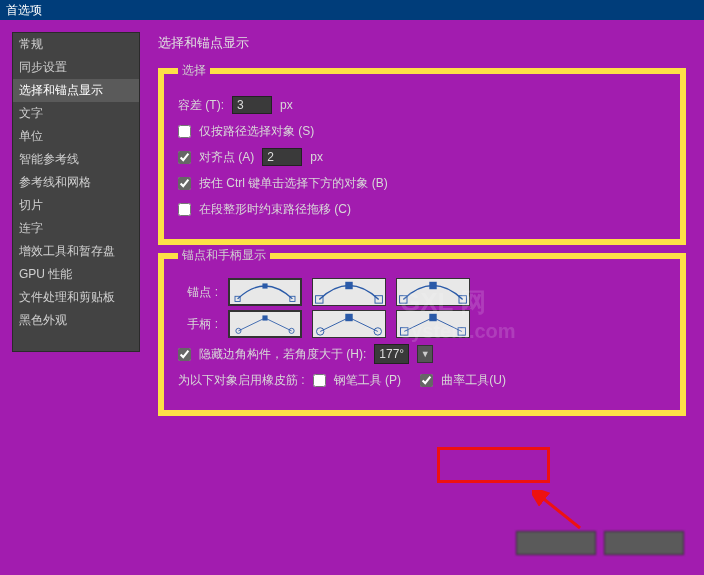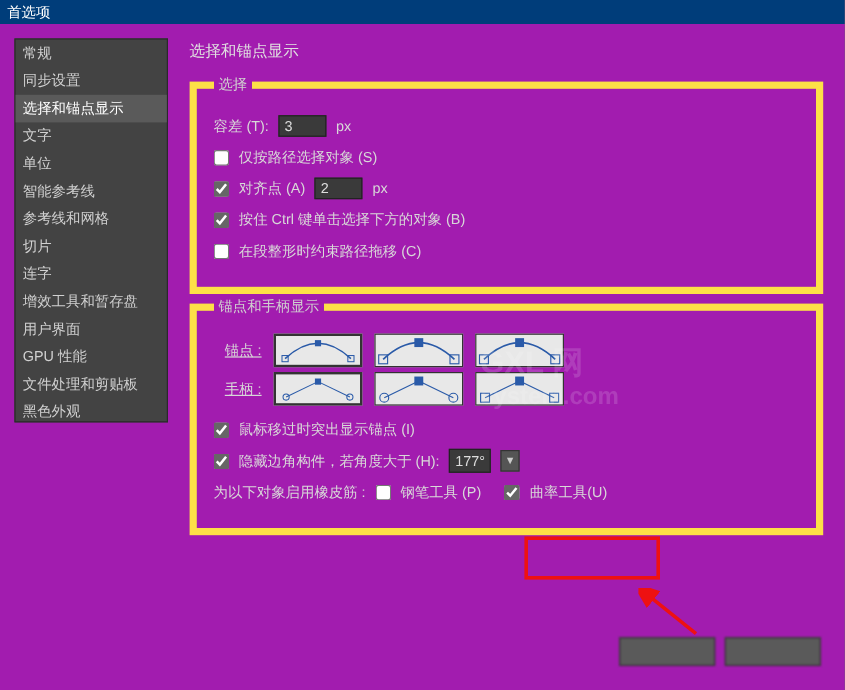--- a/index.html
+++ b/index.html
@@ -83,21 +83,20 @@
   input[type="checkbox"] {
     width: 13px;
     height: 13px;
     accent-color: #666;
   }
   .preview-set {
     display: flex;
     align-items: center;
     gap: 10px;
     margin: 4px 0;
-    text-decoration: underline;
   }
   .preview-label {
     width: 40px;
     text-align: right;
   }
   .curve-box {
     width: 74px;
     height: 28px;
     background: #e8e8e8;
     border: 1px solid #333;
@@ -193,21 +192,20 @@
     <div class="sidebar-item"><span>常规</span></div>
     <div class="sidebar-item"><span>同步设置</span></div>
     <div class="sidebar-item selected"><span>选择和锚点显示</span></div>
     <div class="sidebar-item"><span>文字</span></div>
     <div class="sidebar-item"><span>单位</span></div>
     <div class="sidebar-item"><span>智能参考线</span></div>
     <div class="sidebar-item"><span>参考线和网格</span></div>
     <div class="sidebar-item"><span>切片</span></div>
     <div class="sidebar-item"><span>连字</span></div>
     <div class="sidebar-item"><span>增效工具和暂存盘</span></div>
-    <div class="sidebar-item"><span>用户界面</span></div>
     <div class="sidebar-item"><span>GPU 性能</span></div>
     <div class="sidebar-item"><span>文件处理和剪贴板</span></div>
     <div class="sidebar-item"><span>黑色外观</span></div>
   </div>
 
   <div class="content">
     <div class="page-title">选择和锚点显示</div>
 
     <fieldset>
       <legend>选择</legend>
@@ -291,24 +289,20 @@
           <svg viewBox="0 0 74 28">
               <line x1="6" y1="22" x2="37" y2="7" stroke="#2a5aa8"></line>
               <line x1="68" y1="22" x2="37" y2="7" stroke="#2a5aa8"></line>
               <rect x="2" y="18" width="8" height="8" fill="none" stroke="#2a5aa8"></rect>
               <rect x="33" y="3" width="8" height="8" fill="#2a5aa8"></rect>
               <rect x="64" y="18" width="8" height="8" fill="none" stroke="#2a5aa8"></rect>
             </svg>
         </div>
       </div>
 
-      <div class="row" style="margin-top:10px">
-        <input type="checkbox" checked="" style="">
-        <label>鼠标移过时突出显示锚点 (I)</label>
-      </div>
       <div class="row">
         <input type="checkbox" checked="" style="">
         <label>隐藏边角构件，若角度大于 (H):</label>
         <span class="dropdown">
           <span>177°</span>
         </span>
         <span class="dropdown-btn">▼</span>
       </div>
       <div class="row">
         <label>为以下对象启用橡皮筋 :</label>

